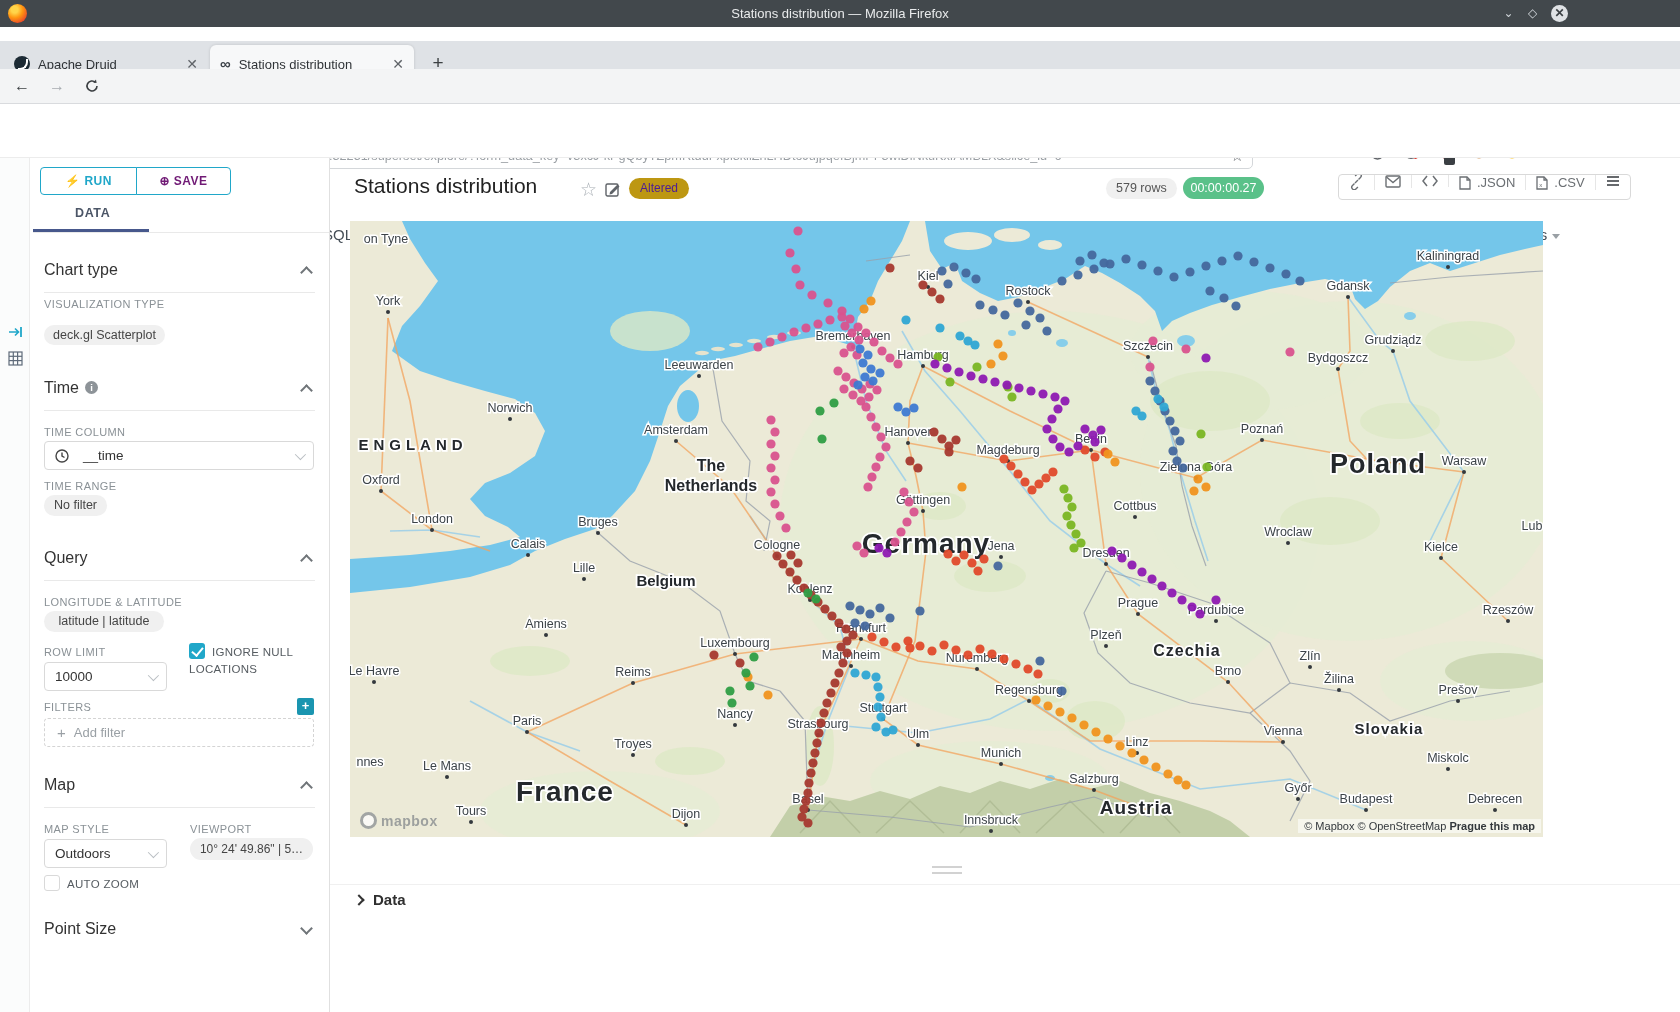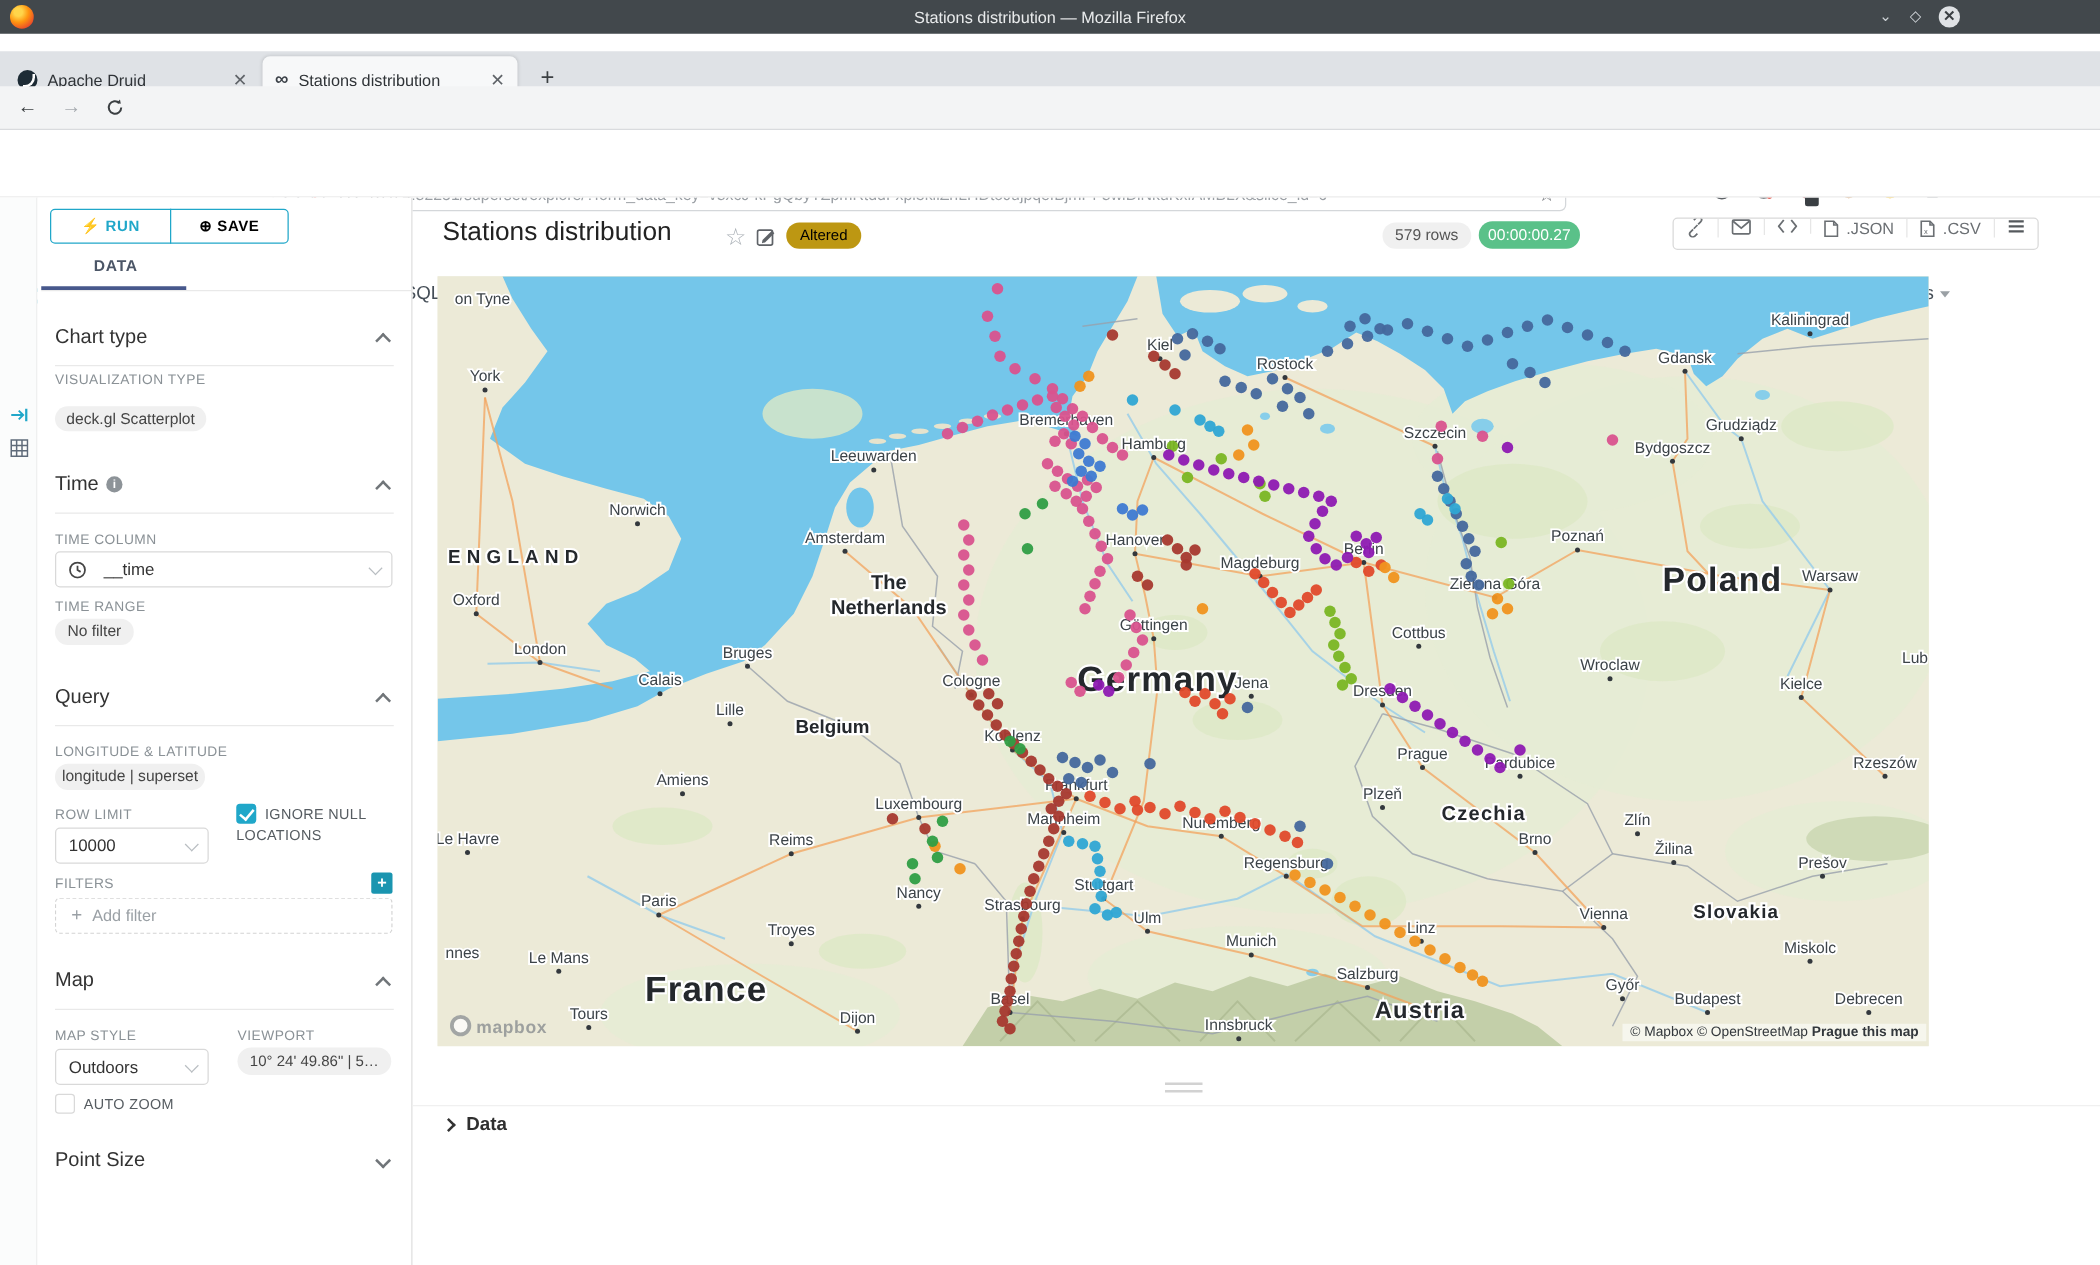--- a/index.html
+++ b/index.html
@@ -45,21 +45,21 @@
   .caret { display:inline-block; margin-left:5px; width:0; height:0; border-left:4px solid transparent;
     border-right:4px solid transparent; border-top:5px solid #9aa0a5; vertical-align:middle; }
   .navplus { color:#20a7c9; font-weight:bold; font-size:18px; }
 
   
   #rail { left:0; top:158px; width:30px; height:854px; background:#fbfcfc; border-right:1px solid #ececec; }
   #panel { left:30px; top:158px; width:300px; height:854px; background:#fff; border-right:1px solid #e0e0e0; }
   .btnrun { left:40px; top:167px; width:97px; height:28px; border:1px solid #20a7c9; border-radius:4px 0 0 4px;
     color:#20a7c9; font-size:12px; font-weight:bold; letter-spacing:.5px; text-align:center; line-height:26px; background:#fff;}
   .btnsave { left:136px; top:167px; width:95px; height:28px; border:1px solid #20a7c9; border-radius:0 4px 4px 0;
-    color:#000000; font-size:12px; font-weight:bold; letter-spacing:.5px; text-align:center; line-height:26px; background:#fff;}
+    color:#701a75; font-size:12px; font-weight:bold; letter-spacing:.5px; text-align:center; line-height:26px; background:#fff;}
   .datatab { left:75px; top:206px; font-size:12.5px; font-weight:bold; color:#4c5667; letter-spacing:.6px; }
   .tabink { left:33px; top:229px; width:116px; height:3px; background:#47588c; }
   .hr { height:1px; background:#e9e9e9; }
   .sect { font-size:16px; color:#333; }
   .chev { width:9px; height:9px; border-right:2px solid #707579; border-bottom:2px solid #707579; }
   .chev.up { transform:rotate(-135deg); }
   .chev.down { transform:rotate(45deg); }
   .minilab { font-size:11px; color:#8a9196; letter-spacing:.4px; }
   .pill { background:#f0f0f0; border-radius:11px; font-size:12.5px; color:#454545; text-align:center; }
   .selbox { border:1px solid #d9d9d9; border-radius:4px; background:#fff; font-size:13.5px; color:#333;
@@ -75,21 +75,21 @@
   .plusbtn { width:17px; height:17px; background:#1a95b0; border-radius:2px; color:#fff; text-align:center;
     line-height:16px; font-size:13px; font-weight:bold; }
   .dashed { border:1.5px dashed #d4d4d4; border-radius:4px; font-size:13px; color:#9aa0a5;
     display:flex; align-items:center; padding:0 12px; gap:8px; background:#fff; }
   .infoi { display:inline-block; width:13px; height:13px; border-radius:50%; background:#8d9398; color:#fff;
     font-size:9.5px; text-align:center; line-height:13px; font-weight:bold; vertical-align:2px; margin-left:6px; }
 
   
   .charttitle { left:354px; top:174px; font-size:21px; font-weight:500; color:#222; }
   .staricon { left:580px; top:178px; font-size:19px; color:#a9afb5; }
-  .badge { left:629px; top:178px; height:21px; padding:0 11px; background:#bd9712; color:#000000;
+  .badge { left:629px; top:178px; height:21px; padding:0 11px; background:#bd9712; color:#4c1d95;
     border-radius:11px; font-size:12px; line-height:21px; }
   .rowspill { left:1106px; top:178px; height:21px; padding:0 10px; background:#f0f0f0; color:#555;
     border-radius:11px; font-size:12.5px; line-height:21px; }
   .timerpill { left:1183px; top:177px; height:22px; width:81px; background:#5ac189; color:#fff;
     border-radius:11px; font-size:12.5px; line-height:22px; text-align:center; }
   #hbtns { left:1338px; top:174px; height:26px; border:1px solid #d9d9d9; border-radius:4px; background:#fff;
     display:flex; align-items:flex-start; }
   #hbtns .seg { display:flex; align-items:center; padding:0 10px; border-right:1px solid #e6e6e6;
     color:#6b6f73; font-size:13px; gap:6px; }
   #hbtns .seg:last-child { border-right:none; }
@@ -254,21 +254,21 @@
   <span>__time</span>
   <span class="selcaret"></span>
 </div>
 <div class="abs minilab" style="left:44px;top:480px">TIME RANGE</div>
 <div class="abs pill" style="left:44px;top:495px;width:63px;height:21px;line-height:21px">No filter</div>
 
 <div class="abs sect" style="left:44px;top:549px">Query</div>
 <div class="abs chev up" style="left:302px;top:556px"></div>
 <div class="abs hr" style="left:44px;top:580px;width:271px"></div>
 <div class="abs minilab" style="left:44px;top:596px">LONGITUDE &amp; LATITUDE</div>
-<div class="abs pill" style="left:44px;top:611px;width:120px;height:21px;line-height:21px">longitude | superset</div>
+<div class="abs pill" style="left:44px;top:611px;width:120px;height:21px;line-height:21px">latitude | latitude</div>
 <div class="abs minilab" style="left:44px;top:646px">ROW LIMIT</div>
 <div class="abs selbox" style="left:44px;top:662px;width:123px;height:29px">
   <span>10000</span>
   <span class="selcaret"></span>
 </div>
 <div class="abs cb on" style="left:189px;top:643px"></div>
 <div class="abs cblab" style="left:212px;top:646px">IGNORE NULL</div>
 <div class="abs cblab" style="left:189px;top:663px">LOCATIONS</div>
 <div class="abs minilab" style="left:44px;top:701px">FILTERS</div>
 <div class="abs plusbtn" style="left:297px;top:698px">+</div>

